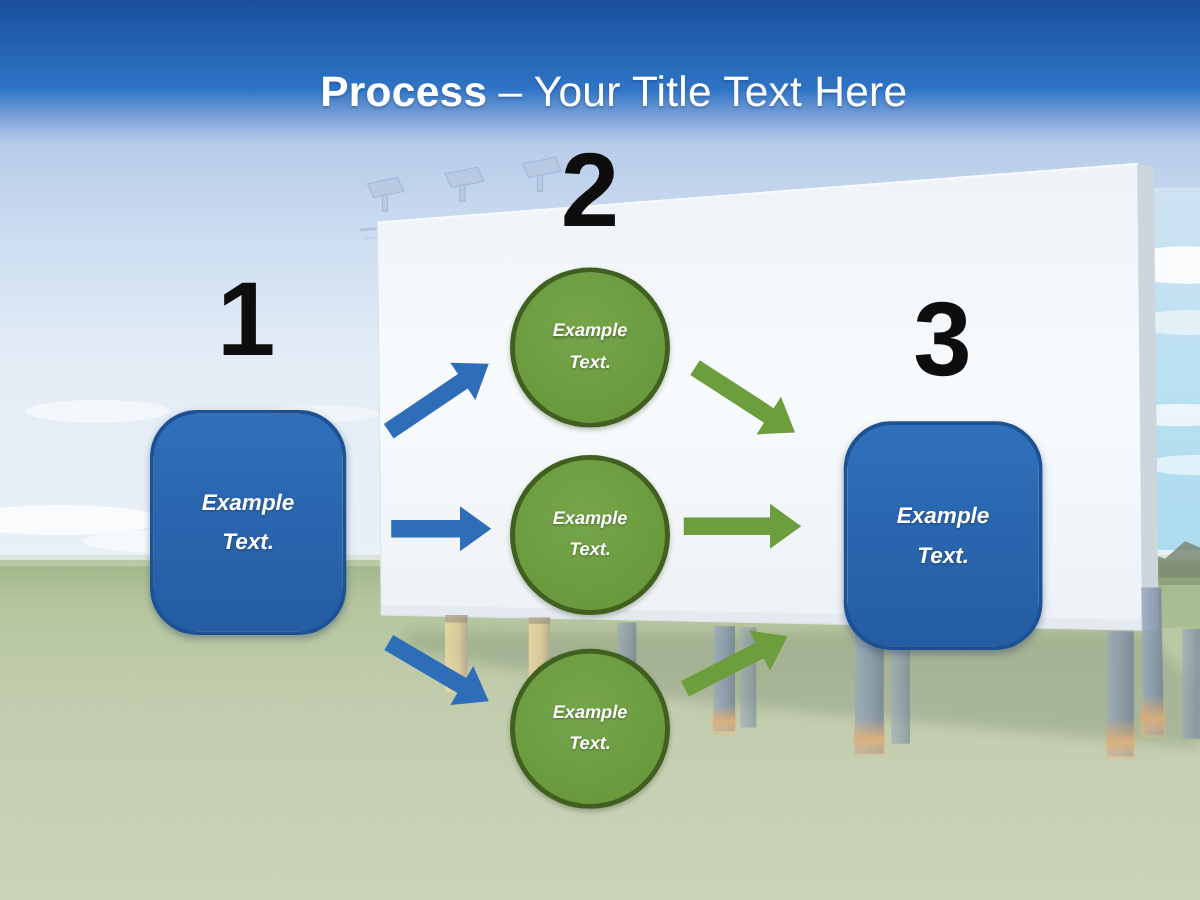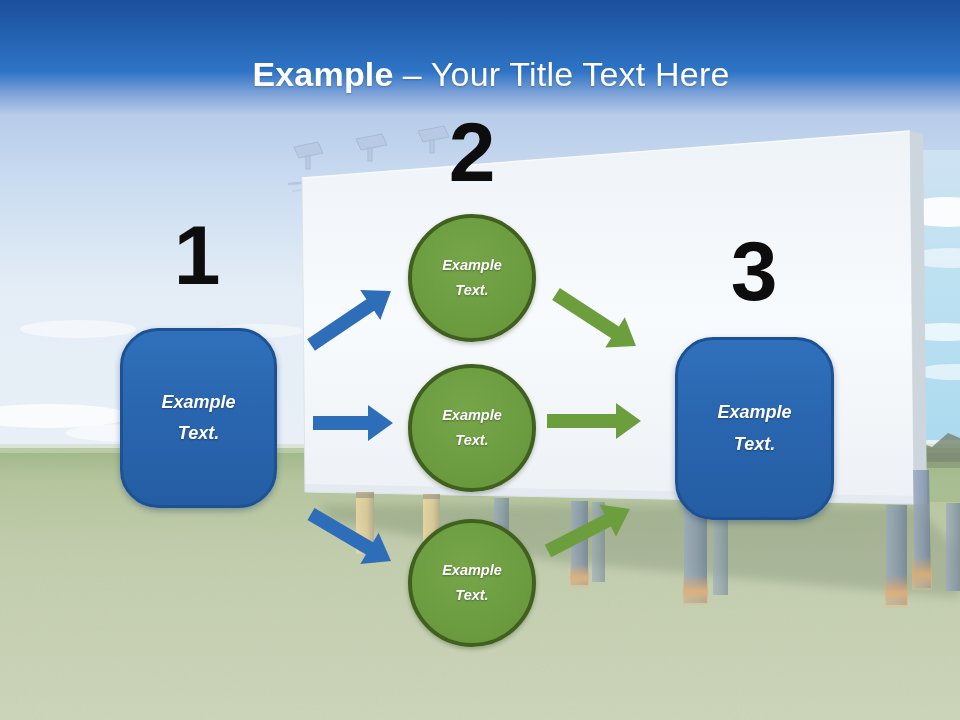--- a/index.html
+++ b/index.html
@@ -181,21 +181,21 @@
       <rect x="713" y="503" width="15" height="92" fill="url(#poleBlue)" opacity="0.7"></rect>
       <rect x="886" y="505" width="21" height="100" fill="url(#poleBlue)" opacity="0.9"></rect>
       <rect x="885" y="574" width="23" height="34" fill="url(#glowOrange)"></rect>
       <polygon points="913,470 929,470 931,588 915,588" fill="url(#poleBlue)" opacity="0.95"></polygon>
       <rect x="912" y="556" width="20" height="34" fill="url(#glowOrange)"></rect>
       <rect x="946" y="503" width="14" height="88" fill="url(#poleBlue)" opacity="0.8"></rect>
     </g>
   </svg>
 
   <div class="title">
-    <span class="title-bold">Example</span><span class="title-rest">– Your Title Text Here</span>
+    <span class="title-bold">Process</span><span class="title-rest">– Your Title Text Here</span>
   </div>
 
   <svg class="arrows" id="arrow-layer" viewBox="0 0 960 720" aria-hidden="true">
       <polygon points="314.9,350.8 374.2,310.8 380.3,319.9 391,291 360.2,290.1 366.4,299.2 307.1,339.2" fill="#2e6db8"></polygon>
       <polygon points="313,430 368,430 368,441 393,423 368,405 368,416 313,416" fill="#2e6db8"></polygon>
       <polygon points="307.5,520 365.9,554.4 360.3,563.9 391,561 378.6,532.8 373,542.3 314.5,508" fill="#2e6db8"></polygon>
       <polygon points="552.2,299.9 611.2,338.2 605.2,347.5 636,346 624.8,317.3 618.9,326.5 559.8,288.1" fill="#6d9e3e"></polygon>
       <polygon points="547,428 616,428 616,439 641,421 616,403 616,414 547,414" fill="#6d9e3e"></polygon>
       <polygon points="551.2,557.2 610.9,526.6 616,536.4 630,509 599.5,504.4 604.6,514.2 544.8,544.8" fill="#6d9e3e"></polygon>
     </svg>

